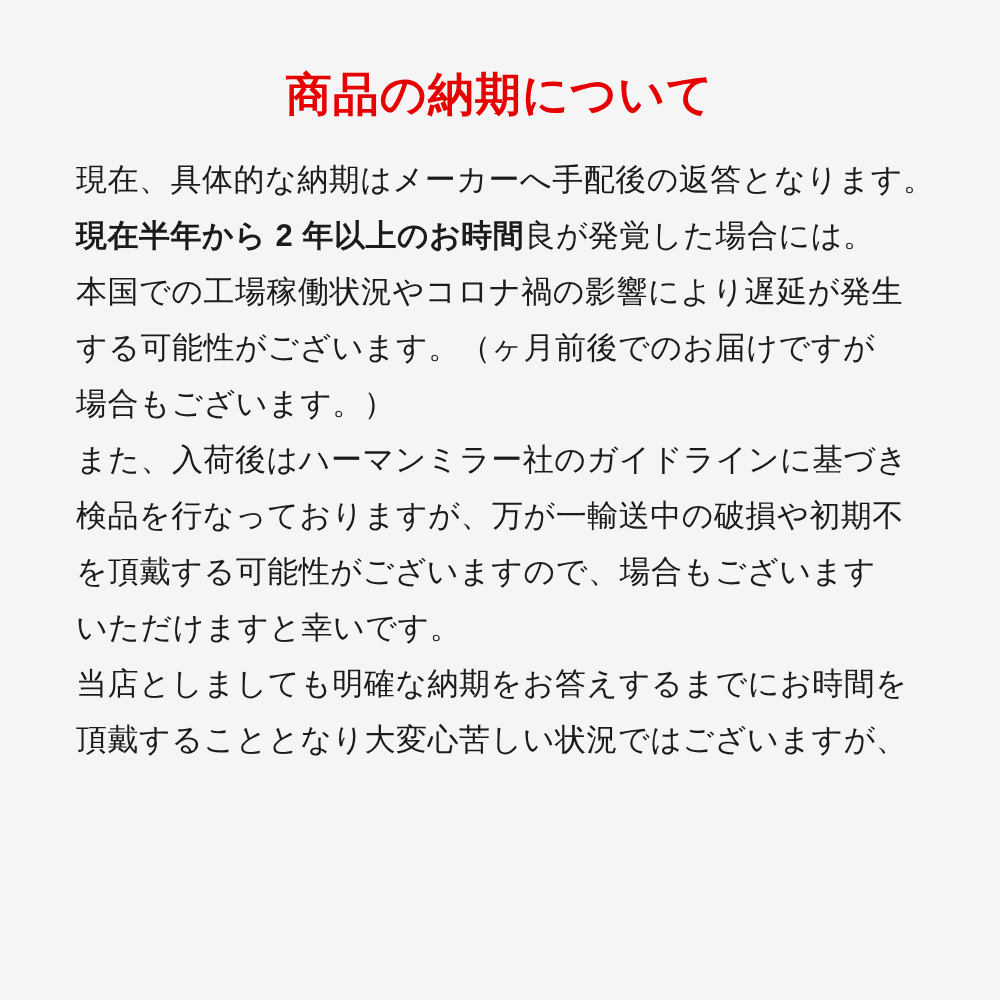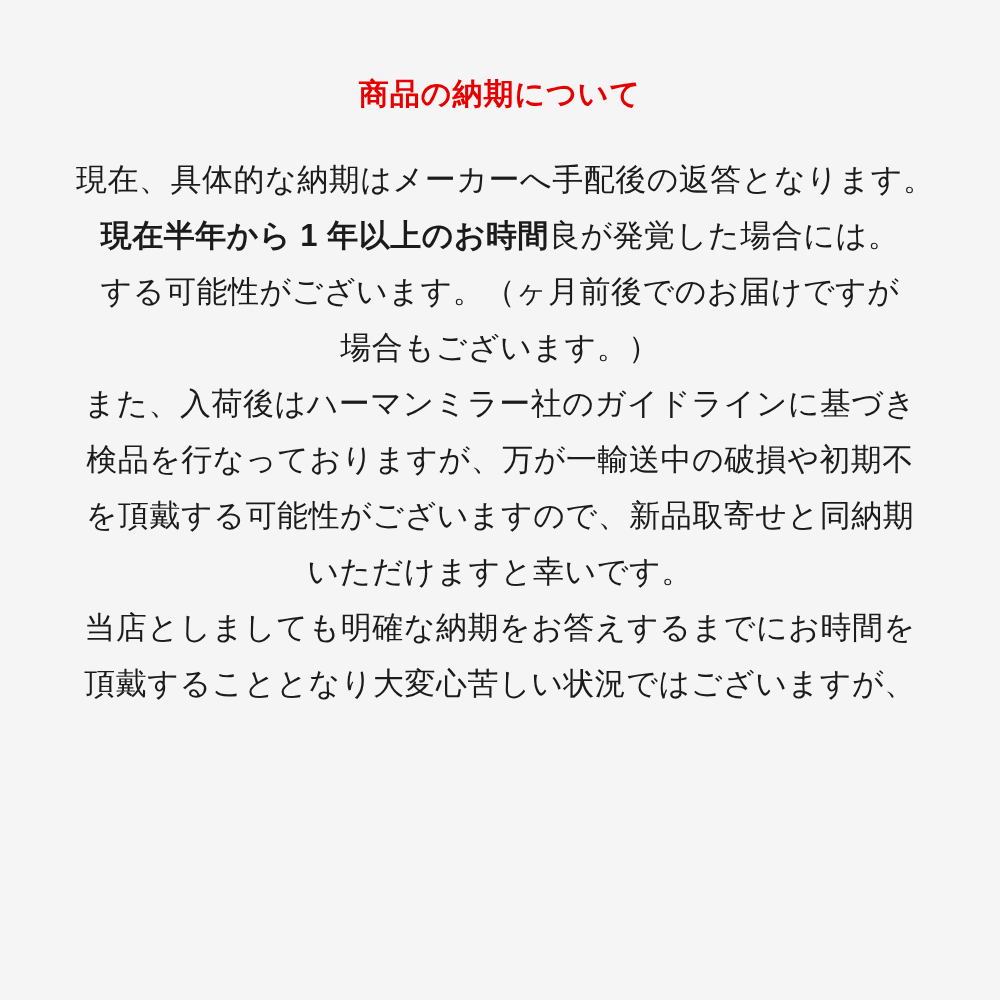--- a/index.html
+++ b/index.html
@@ -16,55 +16,55 @@
   }
   .page {
     width: 1000px;
     height: 1000px;
     box-sizing: border-box;
   }
   .title {
     margin: 72px 0 0 0;
     text-align: center;
     color: #e60000;
-    font-size: 30px;
+    font-size: 46px;
     line-height: 44px;
     font-weight: bold;
     letter-spacing: 1px;
   }
   .body-text {
     margin-top: 36px;
     padding: 0 76px;
     font-size: 31px;
     line-height: 56px;
     letter-spacing: 0.5px;
-    text-align: center;
   }
   .body-text p {
     margin: 0;
     padding: 0;
     white-space: nowrap;
   }
   .seg-bold {
     font-weight: bold;
   }
 </style>
 </head>
 <body>
 
 <div class="page">
 
   <h1 class="title">商品の納期について</h1>
 
   <div class="body-text">
     <p><span>現在、具体的な納期はメーカーへ手配後の返答となります。</span></p>
-    <p><span class="seg-bold">現在半年から 1 年以上のお時間</span><span>良が発覚した場合には。</span></p>
+    <p><span class="seg-bold">現在半年から 2 年以上のお時間</span><span>良が発覚した場合には。</span></p>
+    <p><span>本国での工場稼働状況やコロナ禍の影響により遅延が発生</span></p>
     <p><span>する可能性がございます。（ヶ月前後でのお届けですが</span></p>
     <p><span>場合もございます。）</span></p>
     <p><span>また、入荷後はハーマンミラー社のガイドラインに基づき</span></p>
     <p><span>検品を行なっておりますが、万が一輸送中の破損や初期不</span></p>
-    <p><span>を頂戴する可能性がございますので、新品取寄せと同納期</span></p>
+    <p><span>を頂戴する可能性がございますので、場合もございます</span></p>
     <p><span>いただけますと幸いです。</span></p>
     <p><span>当店としましても明確な納期をお答えするまでにお時間を</span></p>
     <p><span>頂戴することとなり大変心苦しい状況ではございますが、</span></p>
   </div>
 
 </div>
 
 </body></html>

